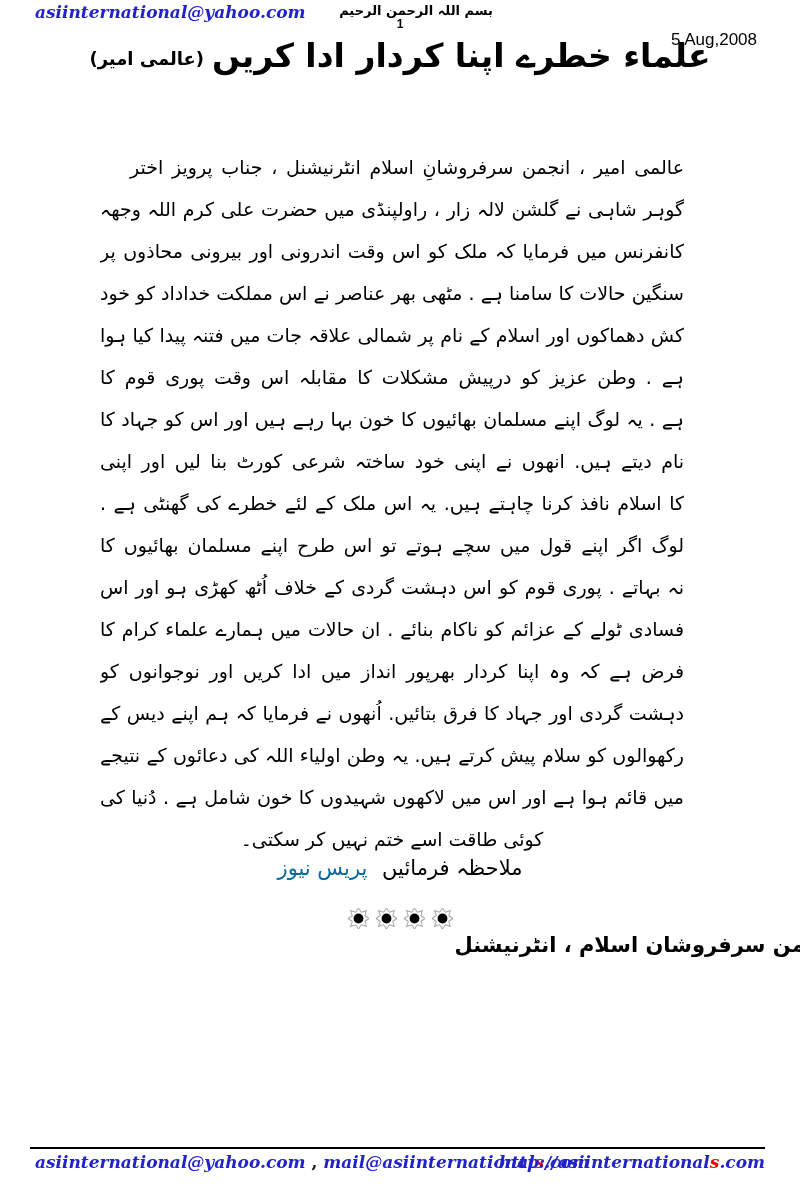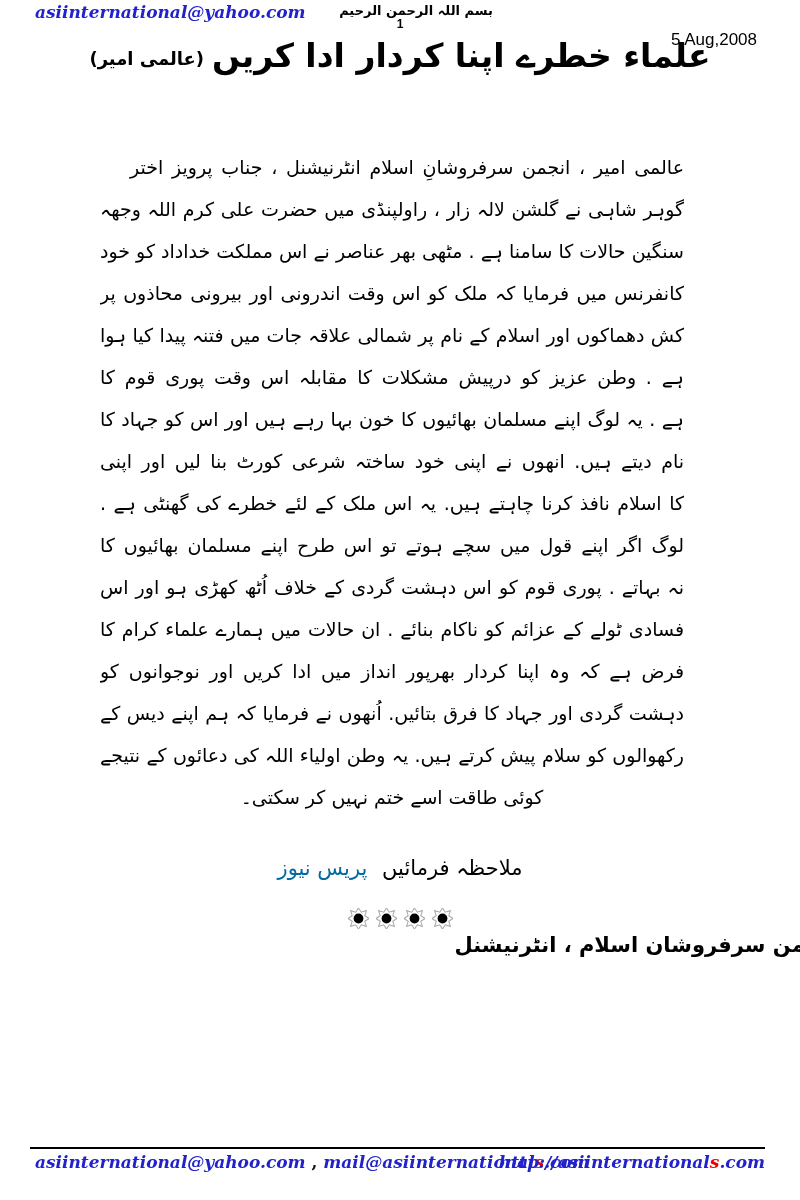--- a/index.html
+++ b/index.html
@@ -84,33 +84,34 @@
 <div class="date">5 Aug,2008</div>
 
 <div class="title">
   <span class="title-main">علماء خطرے اپنا کردار ادا کریں</span>
   <span class="title-paren">(عالمی امیر)</span>
 </div>
 
 <div class="body-text">
   <div class="line indent">عالمی امیر ، انجمن سرفروشانِ اسلام انٹرنیشنل ، جناب پرویز اختر</div>
   <div class="line">گوہر شاہی نے گلشن لالہ زار ، راولپنڈی میں حضرت علی کرم اللہ وجھہ</div>
+  <div class="line">کانفرنس میں فرمایا کہ ملک کو اس وقت اندرونی اور بیرونی محاذوں پر</div>
   <div class="line">سنگین حالات کا سامنا ہے . مٹھی بھر عناصر نے اس مملکت خداداد کو خود</div>
-  <div class="line">کانفرنس میں فرمایا کہ ملک کو اس وقت اندرونی اور بیرونی محاذوں پر</div>
   <div class="line">کش دھماکوں اور اسلام کے نام پر شمالی علاقہ جات میں فتنہ پیدا کیا ہوا</div>
   <div class="line">ہے . وطن عزیز کو درپیش مشکلات کا مقابلہ اس وقت پوری قوم کا مسئلہ</div>
   <div class="line">ہے . یہ لوگ اپنے مسلمان بھائیوں کا خون بہا رہے ہیں اور اس کو جہاد کا</div>
   <div class="line">نام دیتے ہیں. انھوں نے اپنی خود ساختہ شرعی کورٹ بنا لیں اور اپنی مرضی</div>
   <div class="line">کا اسلام نافذ کرنا چاہتے ہیں. یہ اس ملک کے لئے خطرے کی گھنٹی ہے . یہ</div>
   <div class="line">لوگ اگر اپنے قول میں سچے ہوتے تو اس طرح اپنے مسلمان بھائیوں کا خون</div>
   <div class="line">نہ بہاتے . پوری قوم کو اس دہشت گردی کے خلاف اُٹھ کھڑی ہو اور اس</div>
   <div class="line">فسادی ٹولے کے عزائم کو ناکام بنائے . ان حالات میں ہمارے علماء کرام کا</div>
   <div class="line">فرض ہے کہ وہ اپنا کردار بھرپور انداز میں ادا کریں اور نوجوانوں کو</div>
   <div class="line">دہشت گردی اور جہاد کا فرق بتائیں. اُنھوں نے فرمایا کہ ہم اپنے دیس کے</div>
   <div class="line">رکھوالوں کو سلام پیش کرتے ہیں. یہ وطن اولیاء اللہ کی دعائوں کے نتیجے</div>
+  <div class="line">میں قائم ہوا ہے اور اس میں لاکھوں شہیدوں کا خون شامل ہے . دُنیا کی</div>
   <div class="line center">کوئی طاقت اسے ختم نہیں کر سکتی۔</div>
 </div>
 
 <div class="note">
   <span>ملاحظہ فرمائیں</span>
   <span class="blue">پریس نیوز</span>
 </div>
 
 <div class="ornaments">
   <span>

